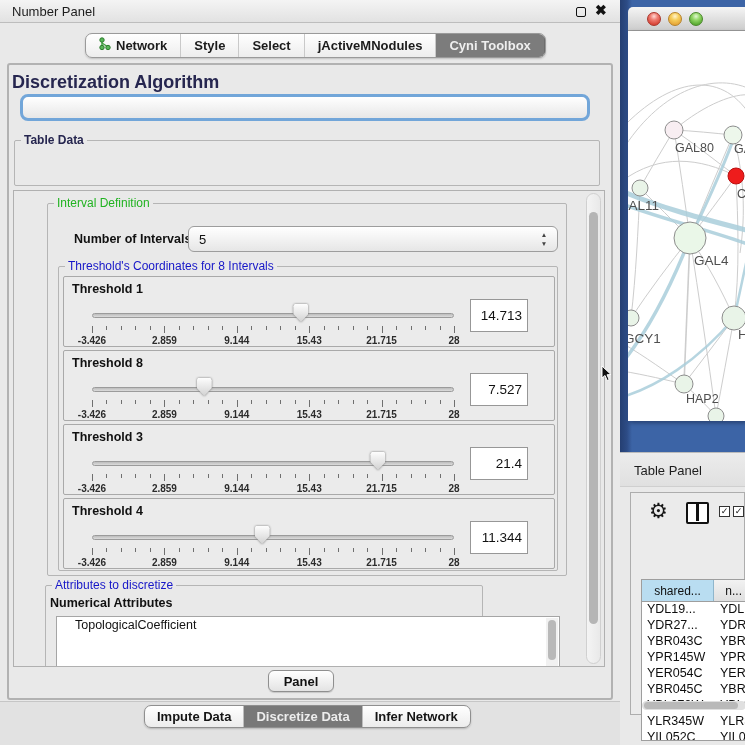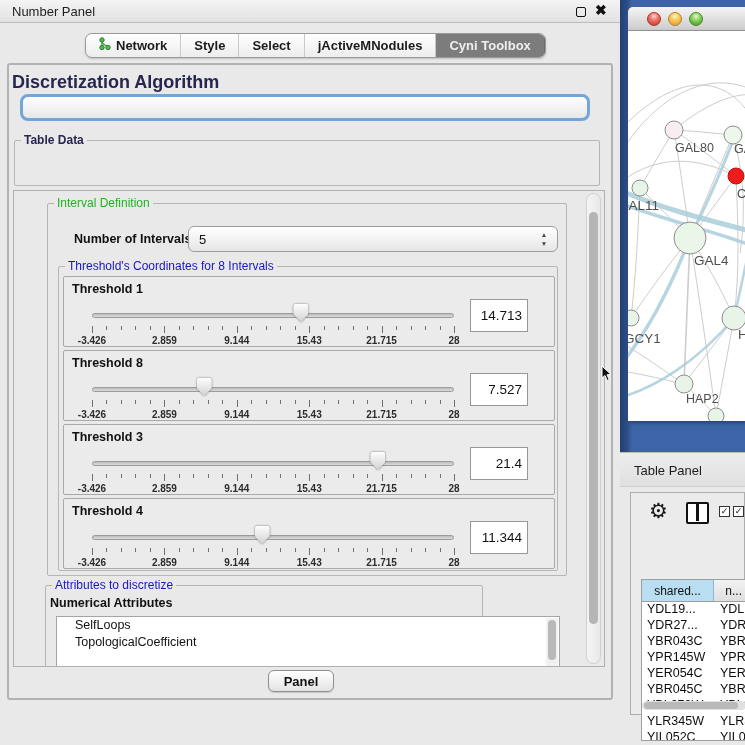--- a/index.html
+++ b/index.html
@@ -324,36 +324,42 @@
             </div>
           </div>
       </div>
     </div>
 
     <div class="groupbox" style="left:31px; top:394px; width:438px; height:95px;">
       <span class="group-label lbl-blue">Attributes to discretize</span>
       <div style="position:absolute; left:4px; top:10px; font-size:12.5px; font-weight:bold; color:#111;">Numerical Attributes</div>
       <div class="attr-list">
         <div id="attr-items">
-            <div class="attr-item">SelfLoops</div>
             <div class="attr-item">TopologicalCoefficient</div>
           </div>
         <div class="attr-scroll">
             <div class="attr-thumb"></div>
           </div>
       </div>
     </div>
 
     <div class="v-scrollbar">
         <div class="v-thumb"></div>
       </div>
   </div>
 
   <div class="apply-btn">Panel</div>
 
+  <div class="bottom-strip">
+    <div class="bottom-tabs" id="bottom-tabs">
+        <div class="bottom-tab">Impute Data</div>
+        <div class="bottom-tab selected">Discretize Data</div>
+        <div class="bottom-tab">Infer Network</div>
+      </div>
+  </div>
 </div>
 
 <div class="net-window">
   <div class="net-titlebar">
     <span class="traffic t-red"></span>
     <span class="traffic t-yellow"></span>
     <span class="traffic t-green"></span>
   </div>
   <div class="net-canvas">
     <svg id="net-svg" width="117" height="390" viewBox="0 0 117 390">

